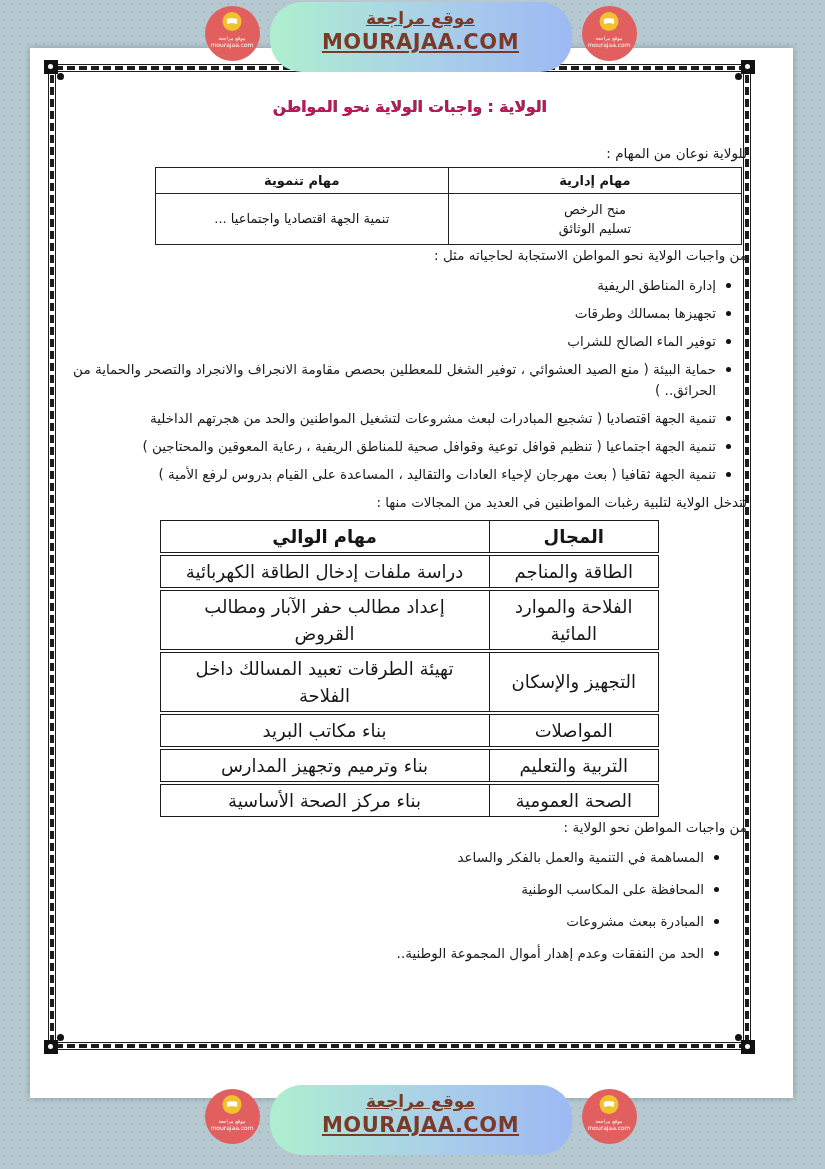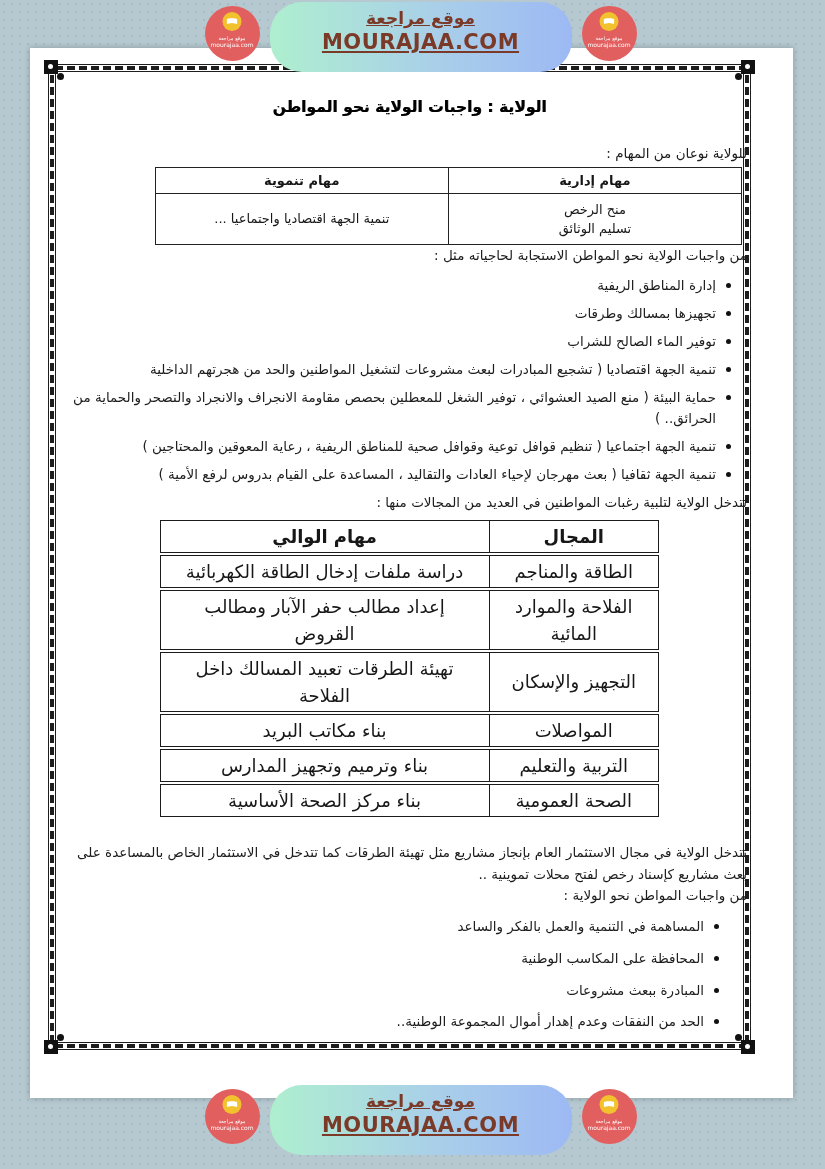--- a/index.html
+++ b/index.html
@@ -39,21 +39,21 @@
   .corner{position:absolute;width:14px;height:14px;background:#111;}
   .corner::before{content:'';position:absolute;left:4px;top:4px;width:5px;height:5px;border-radius:50%;background:#fff;}
   .corner::after{content:'';position:absolute;width:7px;height:7px;border-radius:50%;background:#111;}
   .c-tl{left:-4px;top:-4px;} .c-tl::after{right:-6px;bottom:-6px;}
   .c-tr{right:-4px;top:-4px;} .c-tr::after{left:-6px;bottom:-6px;}
   .c-bl{left:-4px;bottom:-4px;} .c-bl::after{right:-6px;top:-6px;}
   .c-br{right:-4px;bottom:-4px;} .c-br::after{left:-6px;top:-6px;}
   
   .content{position:absolute;left:42px;right:46px;top:36px;direction:rtl;text-align:right;
     color:#1c1c1c;font-size:13.5px;line-height:1.5;}
-  .doc-title{text-align:center;font-weight:bold;font-size:15.5px;margin:12px 0 0;color:#000000;text-shadow:.5px 0 0 #3a3a3a;}
+  .doc-title{text-align:center;font-weight:bold;font-size:15.5px;margin:12px 0 0;color:#be185d;text-shadow:.5px 0 0 #3a3a3a;}
   .lead{margin-top:24px;}
   table{border-collapse:collapse;color:#171717;}
   .t1{width:87%;margin:3px 5px 0 auto;}
   .t1 th,.t1 td{border:1.6px solid #222;text-align:center;font-size:13px;padding:3px 0;}
   .t1 th{font-weight:bold;}
   .t1 td{height:44px;vertical-align:middle;}
   .t1 .c-admin{width:50%;} 
   .heading{}
   ul{list-style:none;margin:10px 0 0;padding:0 14px 0 0;}
   ul li{position:relative;padding-right:17px;margin-bottom:7px;line-height:1.55;}
@@ -103,22 +103,22 @@
       </tr>
     </tbody>
       </table>
 
     <div class="heading">من واجبات الولاية نحو المواطن الاستجابة لحاجياته مثل :</div>
 
     <ul class="duties-list">
       <li>إدارة المناطق الريفية</li>
       <li>تجهيزها بمسالك وطرقات</li>
       <li>توفير الماء الصالح للشراب</li>
+      <li>حماية البيئة ( منع الصيد العشوائي ، توفير الشغل للمعطلين بحصص مقاومة الانجراف والانجراد والتصحر والحماية من الحرائق.. )</li>
       <li>تنمية الجهة اقتصاديا ( تشجيع المبادرات لبعث مشروعات لتشغيل المواطنين والحد من هجرتهم الداخلية</li>
-      <li>حماية البيئة ( منع الصيد العشوائي ، توفير الشغل للمعطلين بحصص مقاومة الانجراف والانجراد والتصحر والحماية من الحرائق.. )</li>
       <li>تنمية الجهة اجتماعيا ( تنظيم قوافل توعية وقوافل صحية للمناطق الريفية ، رعاية المعوقين والمحتاجين )</li>
       <li>تنمية الجهة ثقافيا ( بعث مهرجان لإحياء العادات والتقاليد ، المساعدة على القيام بدروس لرفع الأمية )</li>
     </ul>
 
     <div class="heading">تتدخل الولاية لتلبية رغبات المواطنين في العديد من المجالات منها :</div>
 
     <table class="t2">
       <tbody>
           <tr>
         <th class="c-domain">المجال</th>
@@ -144,21 +144,20 @@
         <td>التربية والتعليم</td>
         <td>بناء وترميم وتجهيز المدارس</td>
       </tr>
       <tr>
         <td>الصحة العمومية</td>
         <td>بناء مركز الصحة الأساسية</td>
       </tr>
     </tbody>
       </table>
 
-    <div class="para">تتدخل الولاية في مجال الاستثمار العام بإنجاز مشاريع مثل تهيئة الطرقات كما تتدخل في الاستثمار الخاص بالمساعدة على بعث مشاريع كإسناد رخص لفتح محلات تموينية ..</div>
 
     <div class="heading">من واجبات المواطن نحو الولاية :</div>
 
     <ul class="citizen-list">
       <li>المساهمة في التنمية والعمل بالفكر والساعد</li>
       <li>المحافظة على المكاسب الوطنية</li>
       <li>المبادرة ببعث مشروعات</li>
       <li>الحد من النفقات وعدم إهدار أموال المجموعة الوطنية..</li>
     </ul>
   </div>

